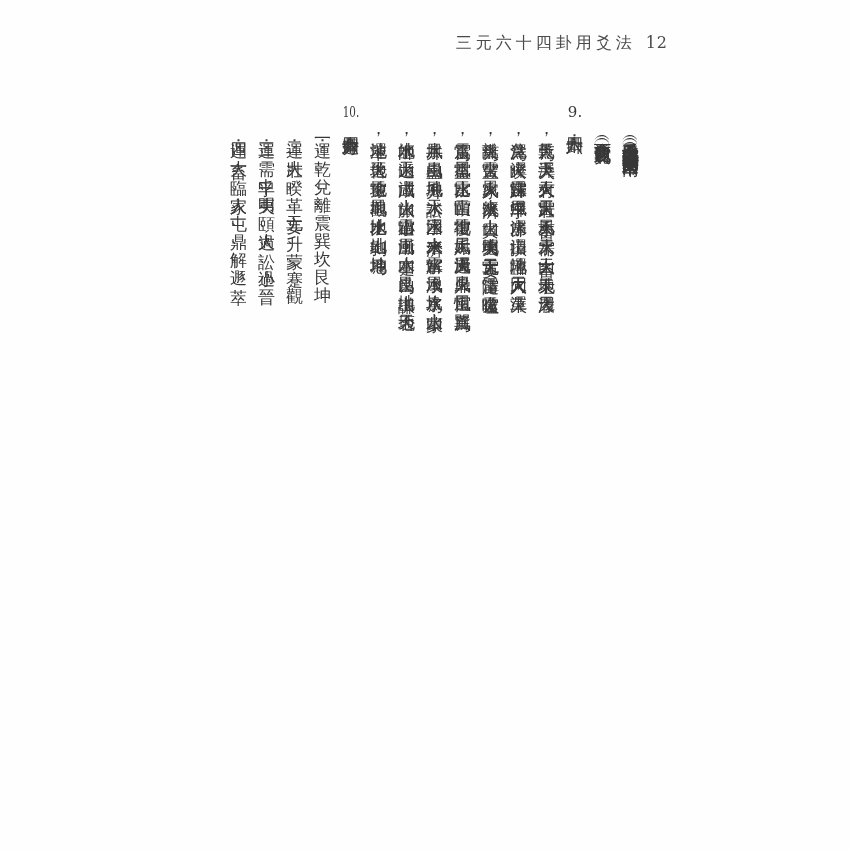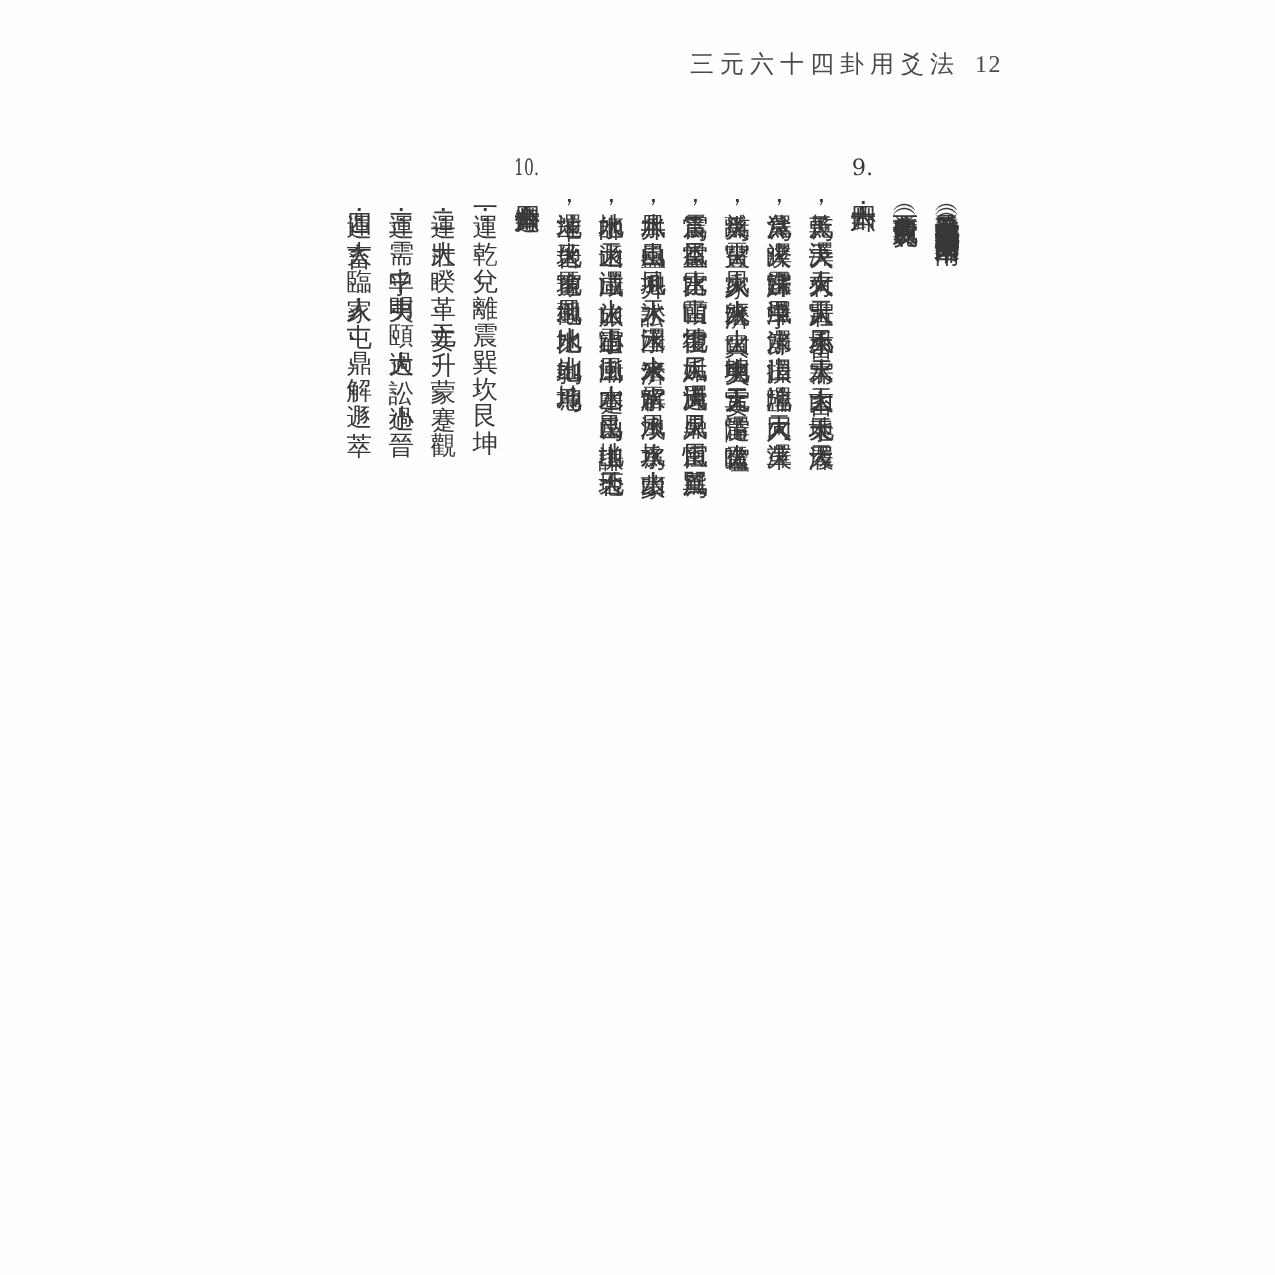--- a/index.html
+++ b/index.html
@@ -22,21 +22,20 @@
     top: 33px;
     right: 182px;
     font-size: 16px;
     letter-spacing: 4px;
     color: #4a4a4a;
     white-space: nowrap;
   }
   #running-header .pagenum {
     margin-left: 10px;
     letter-spacing: 1px;
-    font-family: Liberation Serif, serif;
   }
   
   #text-block {
     position: absolute;
     top: 104px;
     left: 203px;
     width: 442px;
     height: 742px;
     writing-mode: vertical-rl;
     -webkit-writing-mode: vertical-rl;

